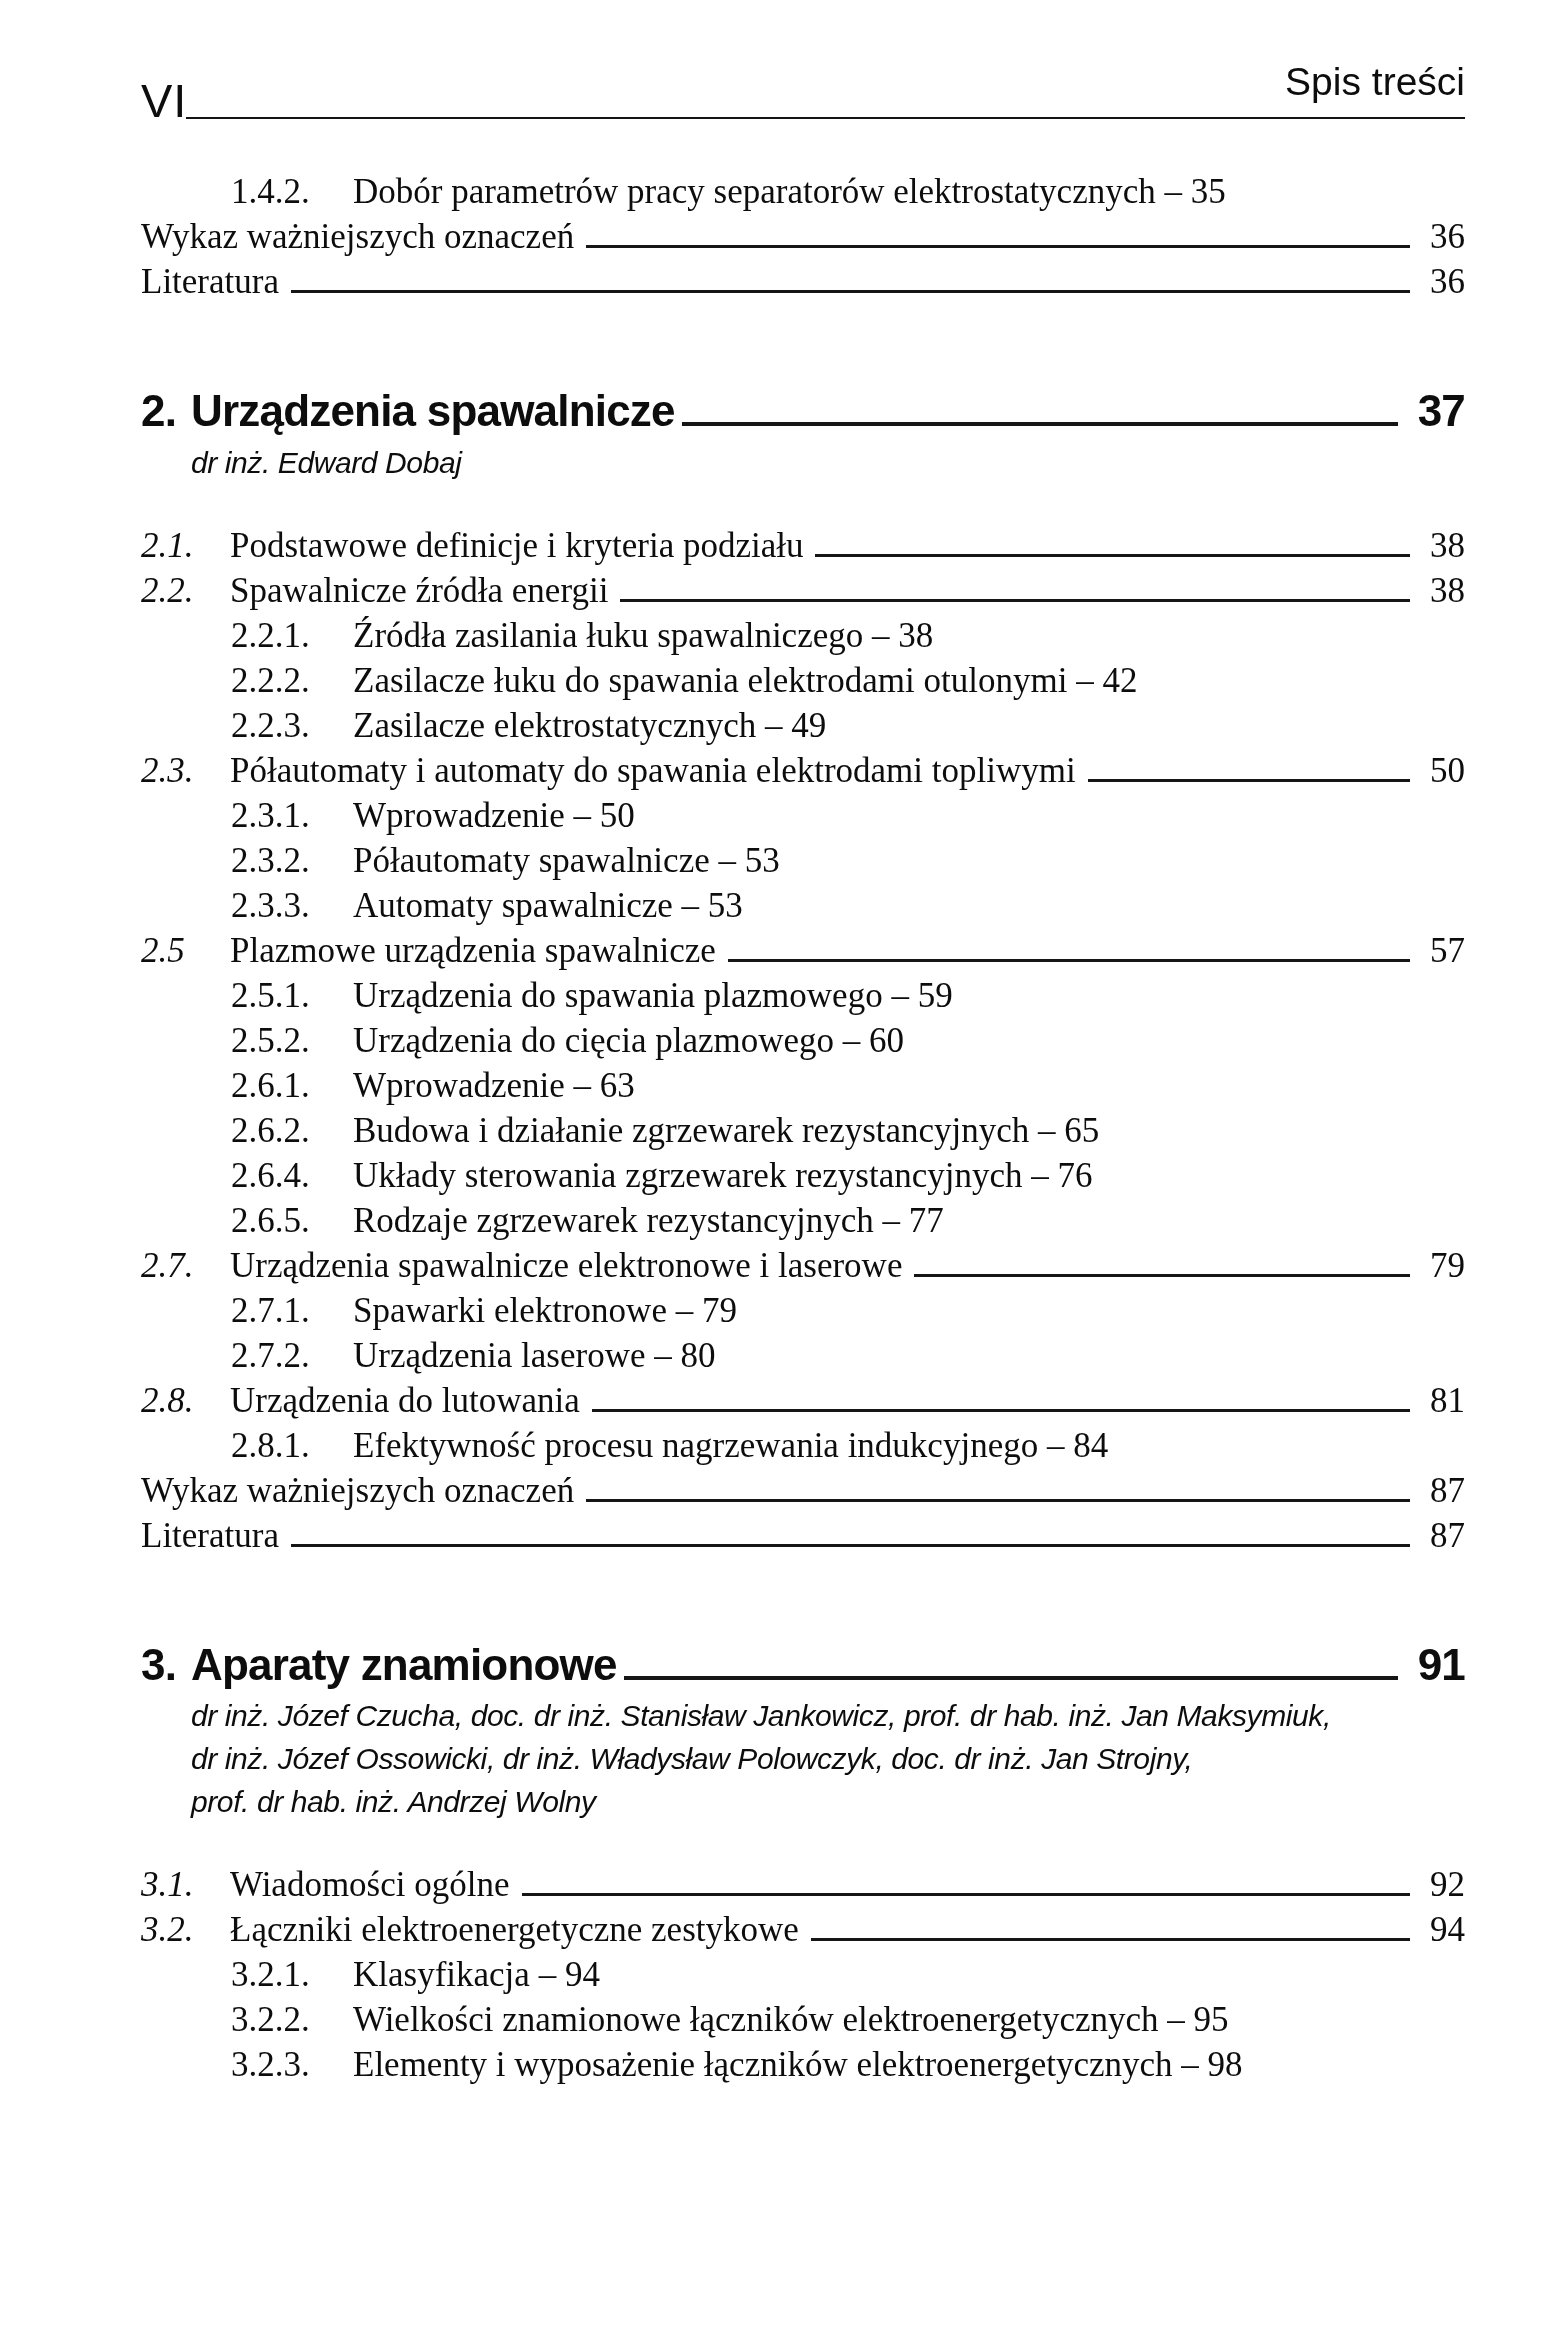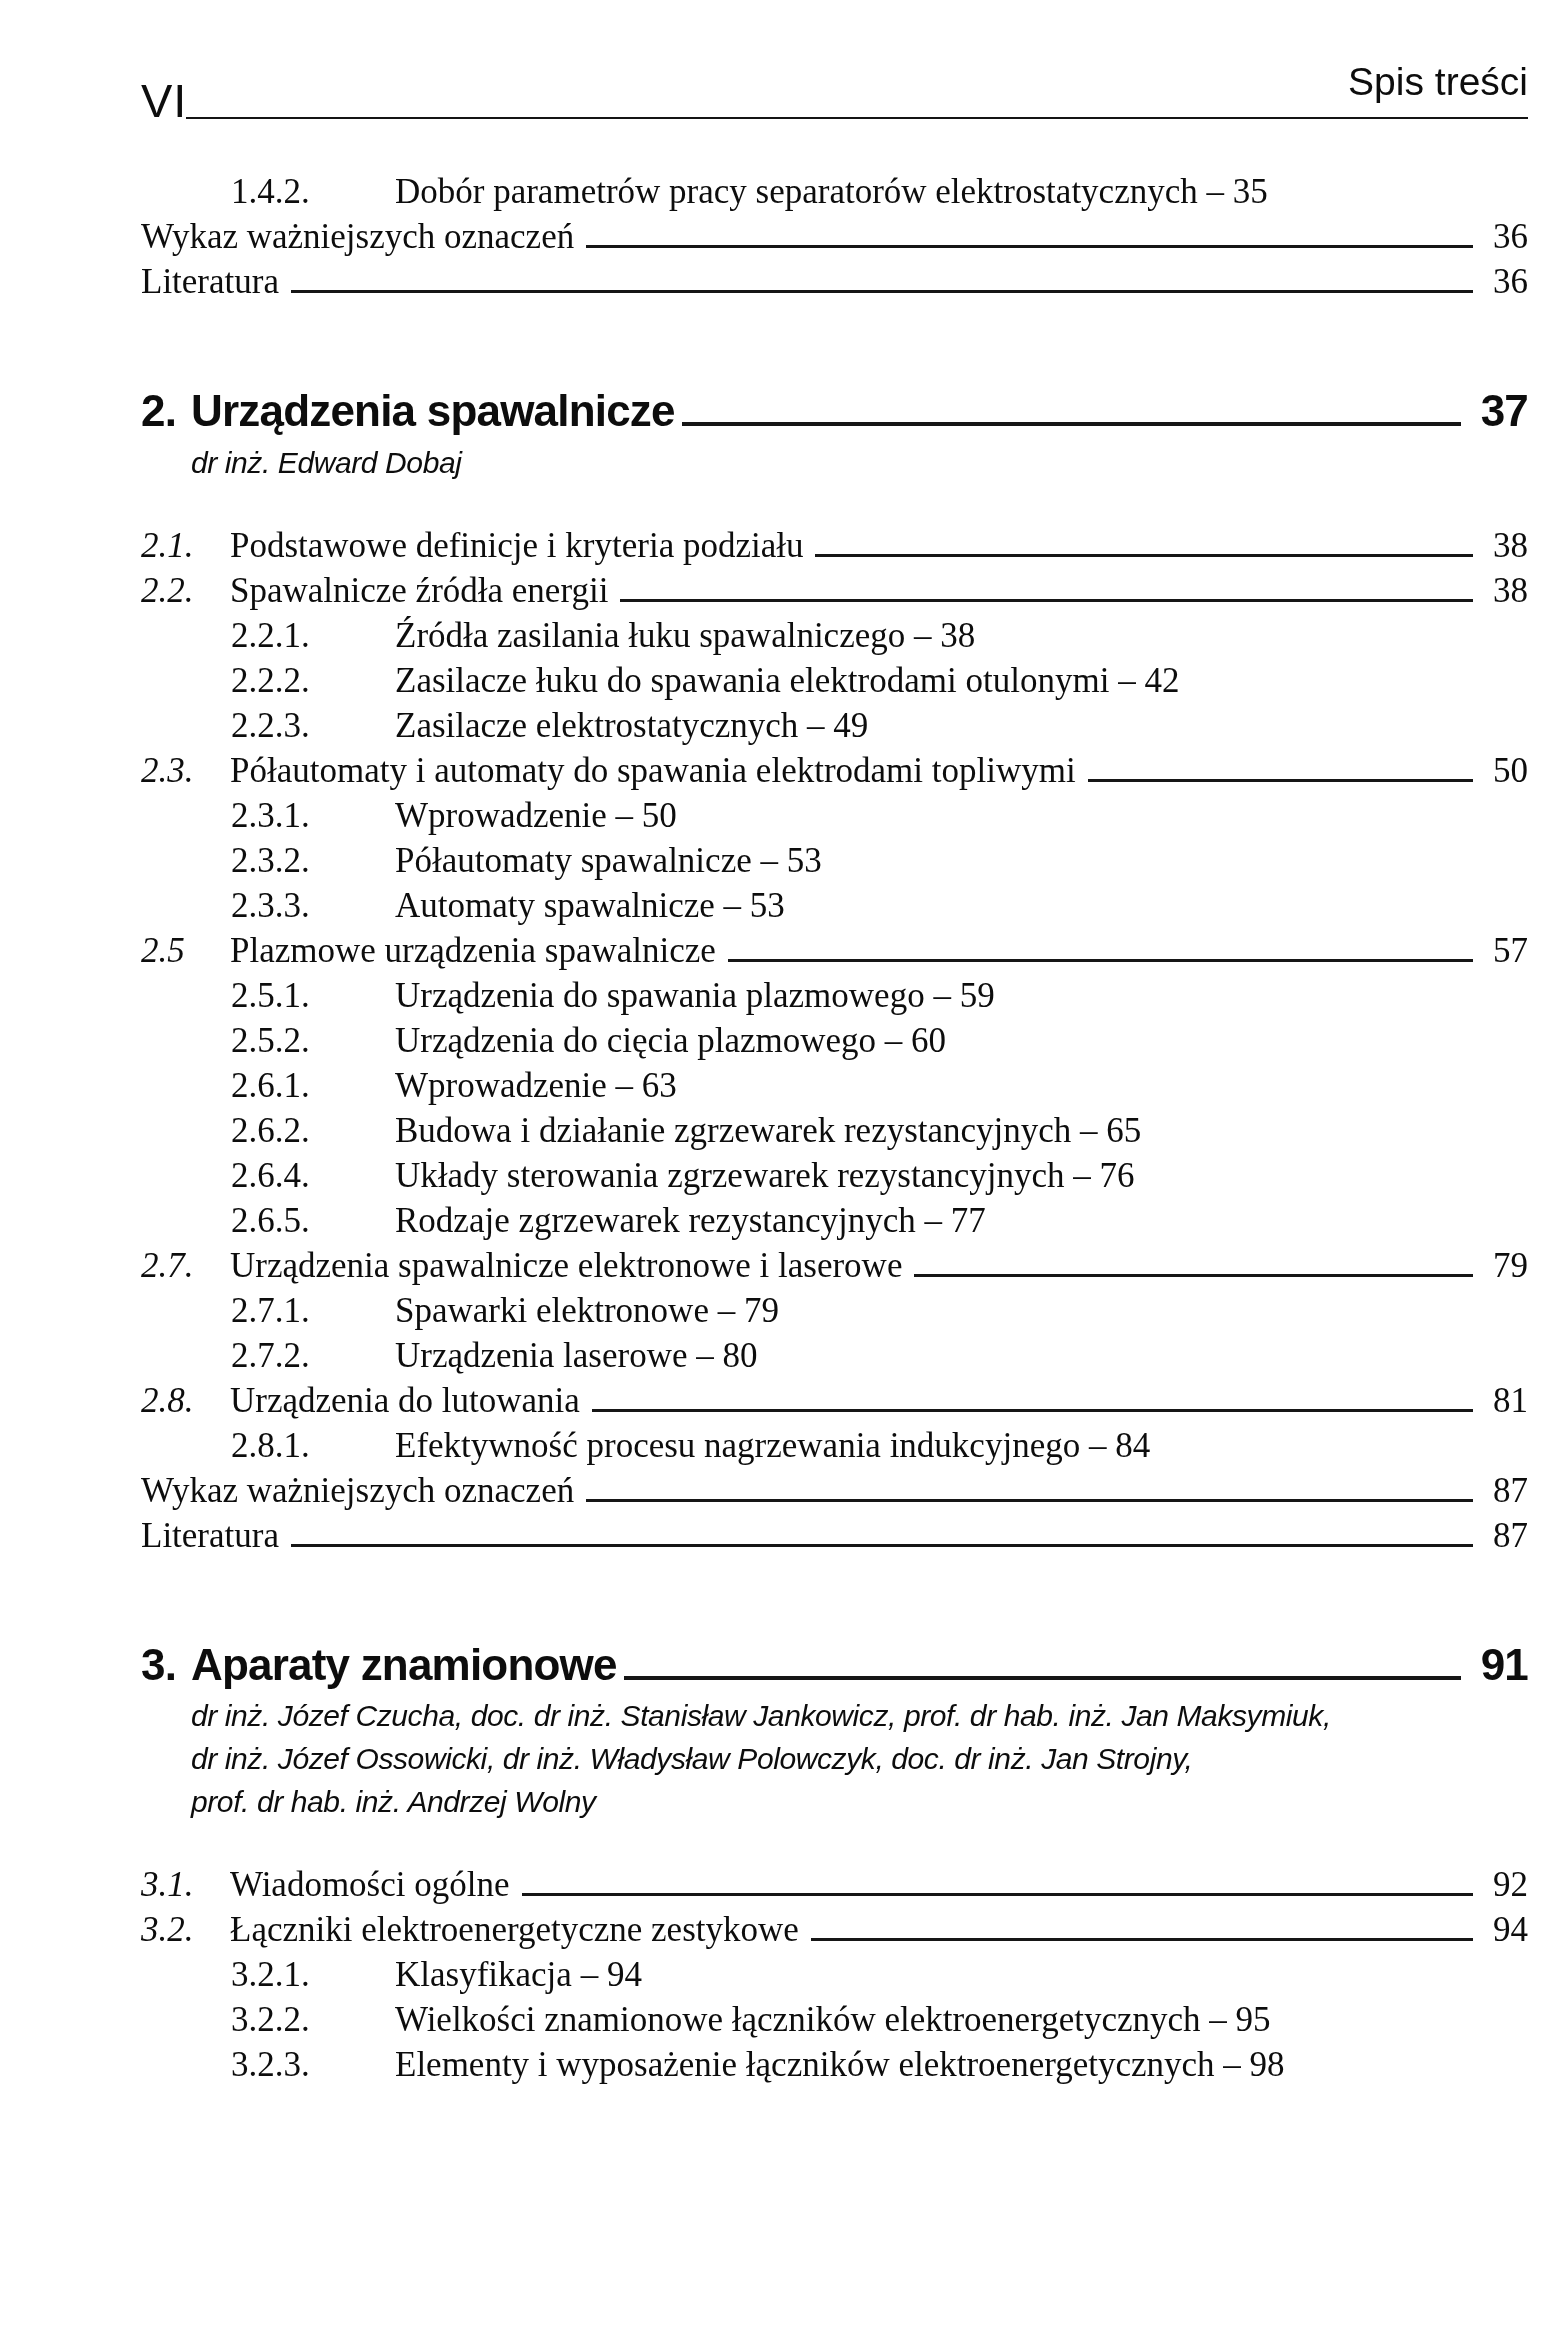--- a/index.html
+++ b/index.html
@@ -2,21 +2,21 @@
 <html style="font-size:12px"><head>
 <meta charset="utf-8">
 <style>
   html,body { margin:0; padding:0; background:#ffffff; }
   .page {
     position:relative;
     width:1564px; height:2330px;
     box-sizing:border-box;
     background:#ffffff;
     color:#0d0d0d;
-    padding:66px 36px 0 141px;
+    padding:66px 99px 0 141px;
     font-family:"Liberation Serif", serif;
     overflow:hidden;
   }
 
   
   .page-header { position:relative; height:53px; }
   .folio {
     position:absolute; left:0; bottom:-5.3px;
     font-family:"Liberation Sans", sans-serif;
     font-size:47px; line-height:1; letter-spacing:0.8px;
@@ -36,21 +36,21 @@
 
   .row {
     display:flex; align-items:baseline;
     font-size:35px; line-height:45px;
   }
   .row .num  { flex:0 0 auto; }
   .row .txt  { flex:0 0 auto; white-space:nowrap; }
   .row .pageno { flex:0 0 auto; }
 
   .row.section .num     { flex:0 0 89px;font-style:italic; }
-  .row.subsection       { padding-left:90px;gap:42px; }
+  .row.subsection       { padding-left:90px; }
   .row.subsection .num  { flex:0 0 122px; }
 
   .leader {
     flex:1 1 auto; min-width:30px; height:0;
     border-bottom:3px solid #161616;
     margin:0 19.6px -5.3px 12px;
   }
 
   .row.chapter {
     margin-top:81px;

